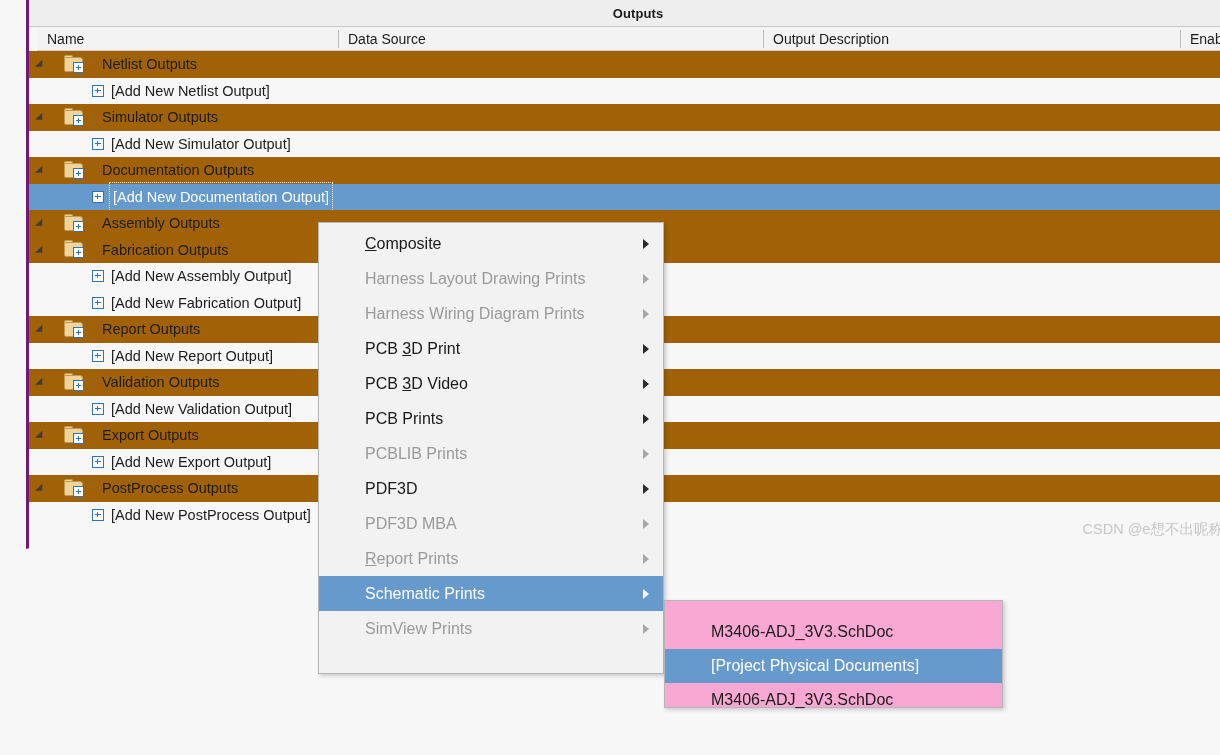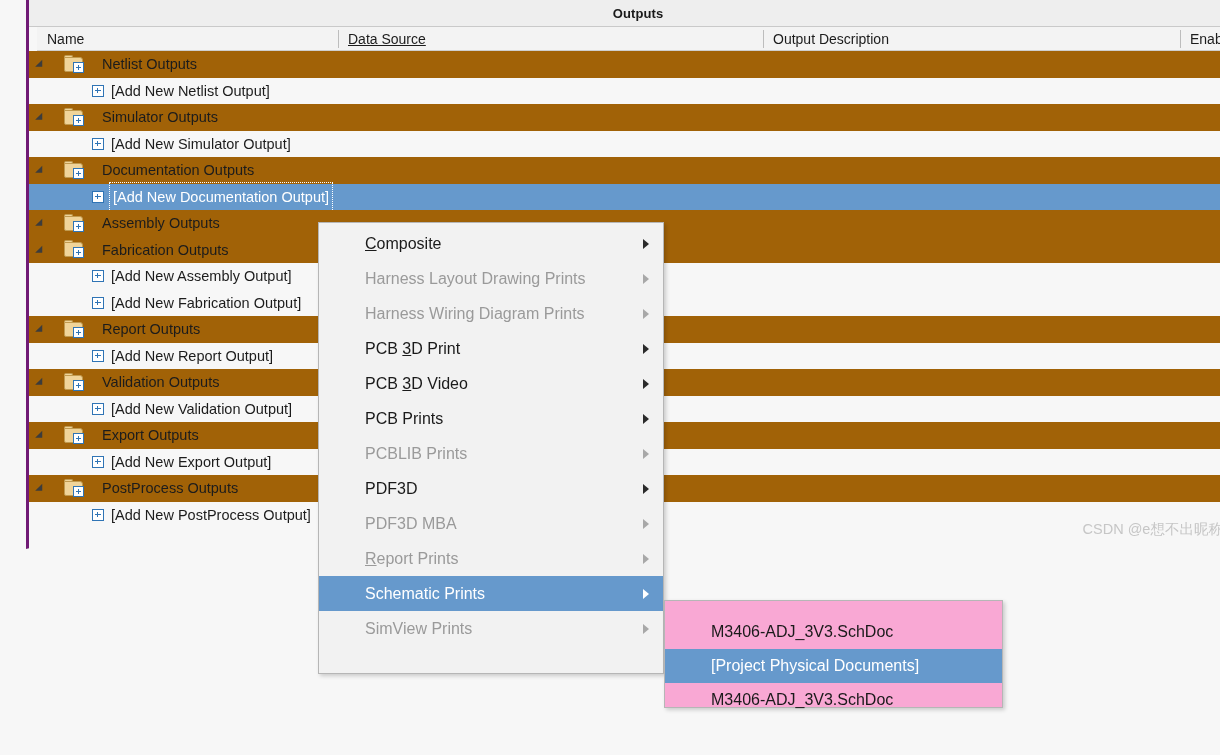--- a/index.html
+++ b/index.html
@@ -44,21 +44,21 @@
     height: 24px; display: flex; align-items: center;
     font-size: 14px; color: #1c1c1c;
     padding-left: 10px;
     position: relative;
   }
   .col + .col::before {
     content: ""; position: absolute; left: 0; top: 3px;
     width: 1px; height: 18px; background: #bdbdbd;
   }
   .c-name { width: 301px; }
-  .c-src  { width: 425px; text-decoration: underline; }
+  .c-src  { width: 425px; }
   .c-desc { width: 417px; }
   .c-en   { width: 75px; }
 
   
   .tree {
     position: absolute; left: 0; top: 51px;
     width: 1218px; height: 703px;
     background: #f7f7f7;
   }
   .row {

